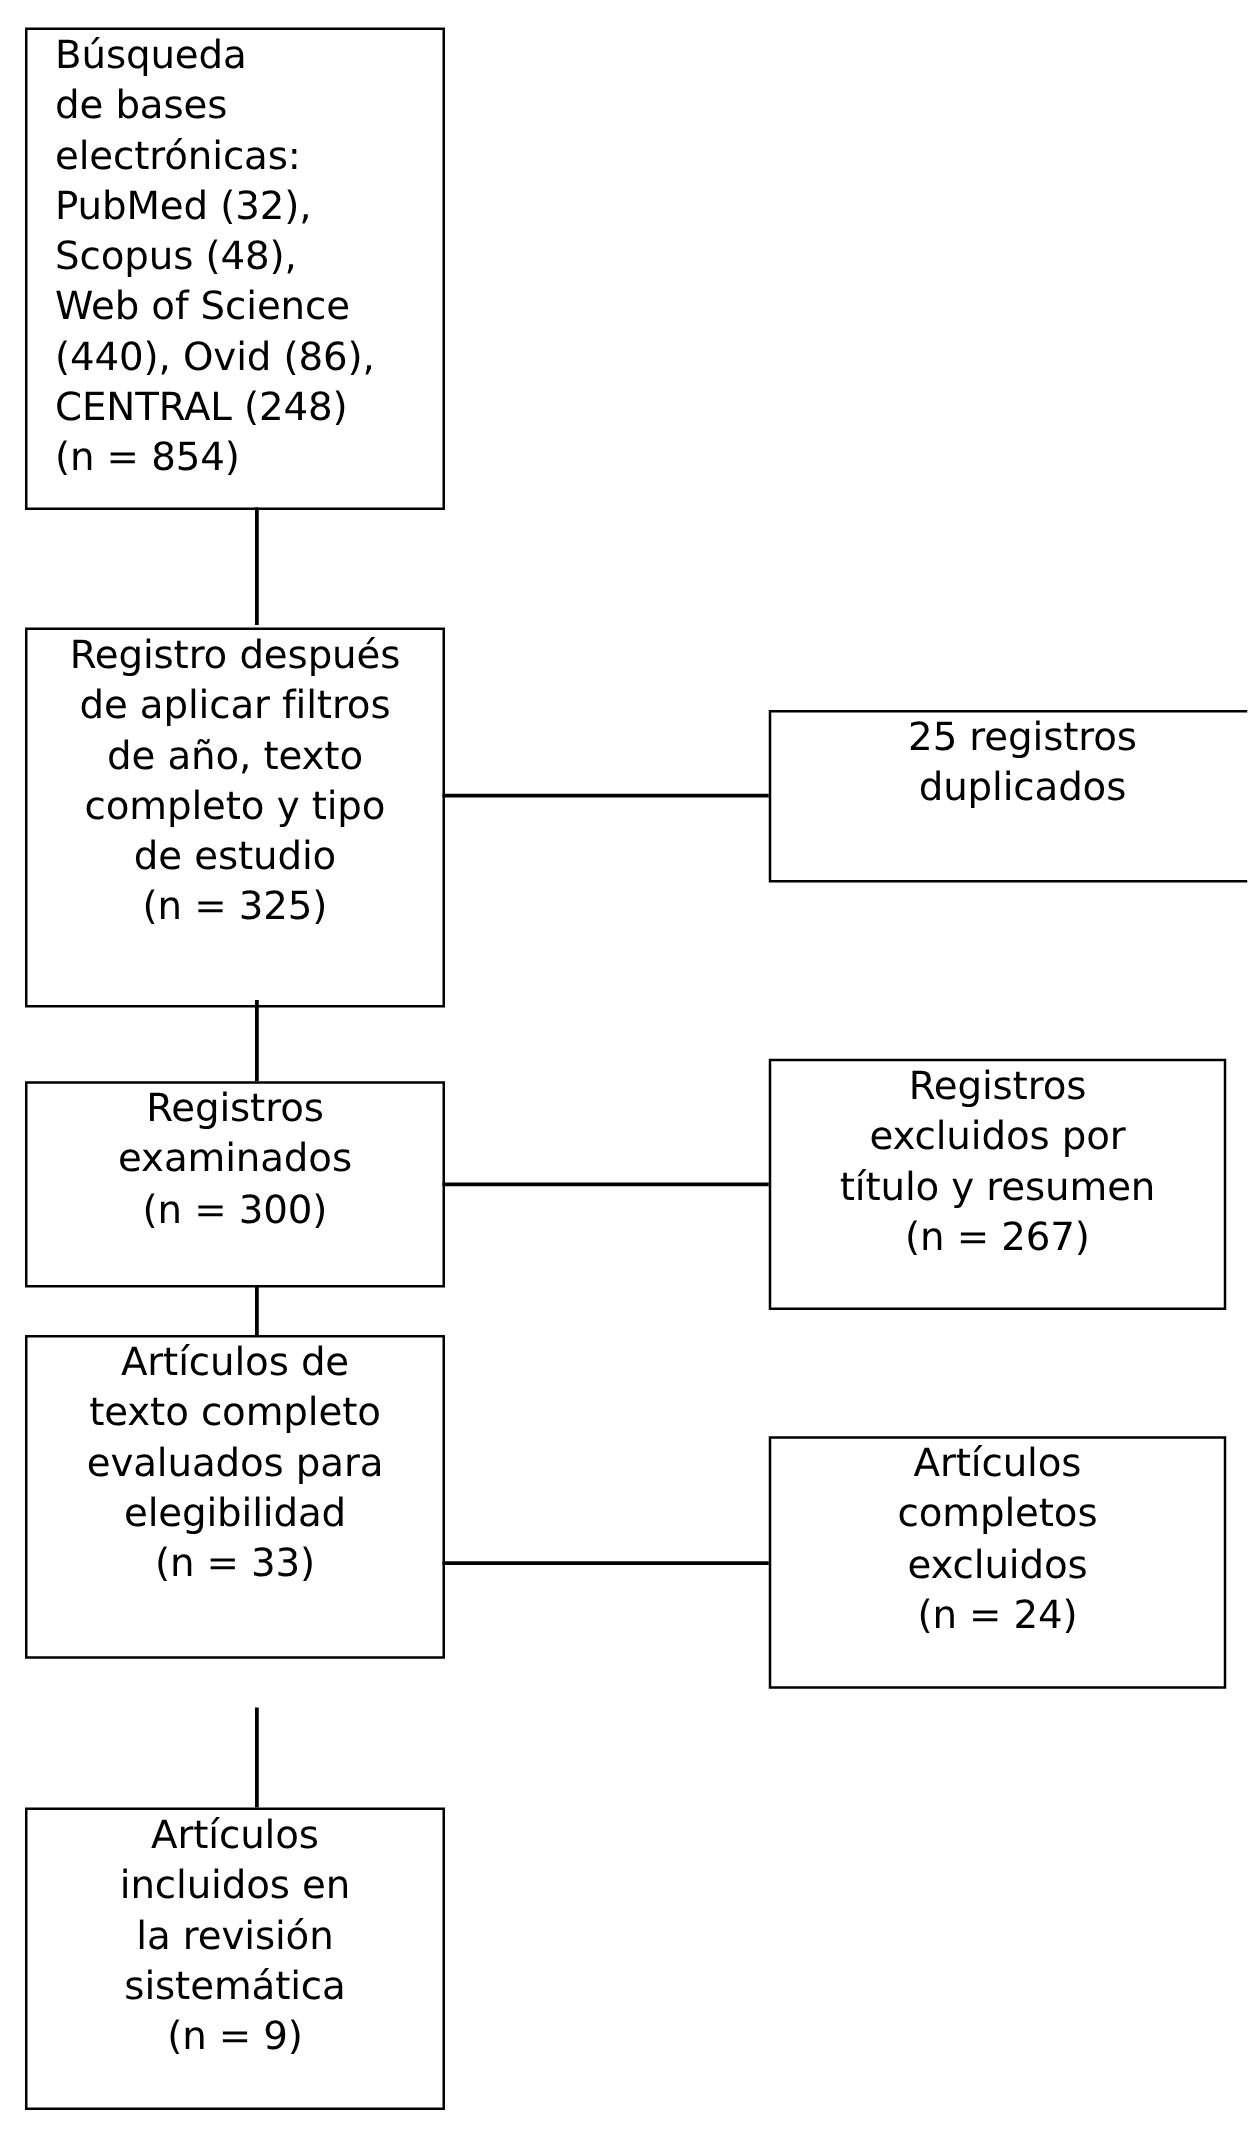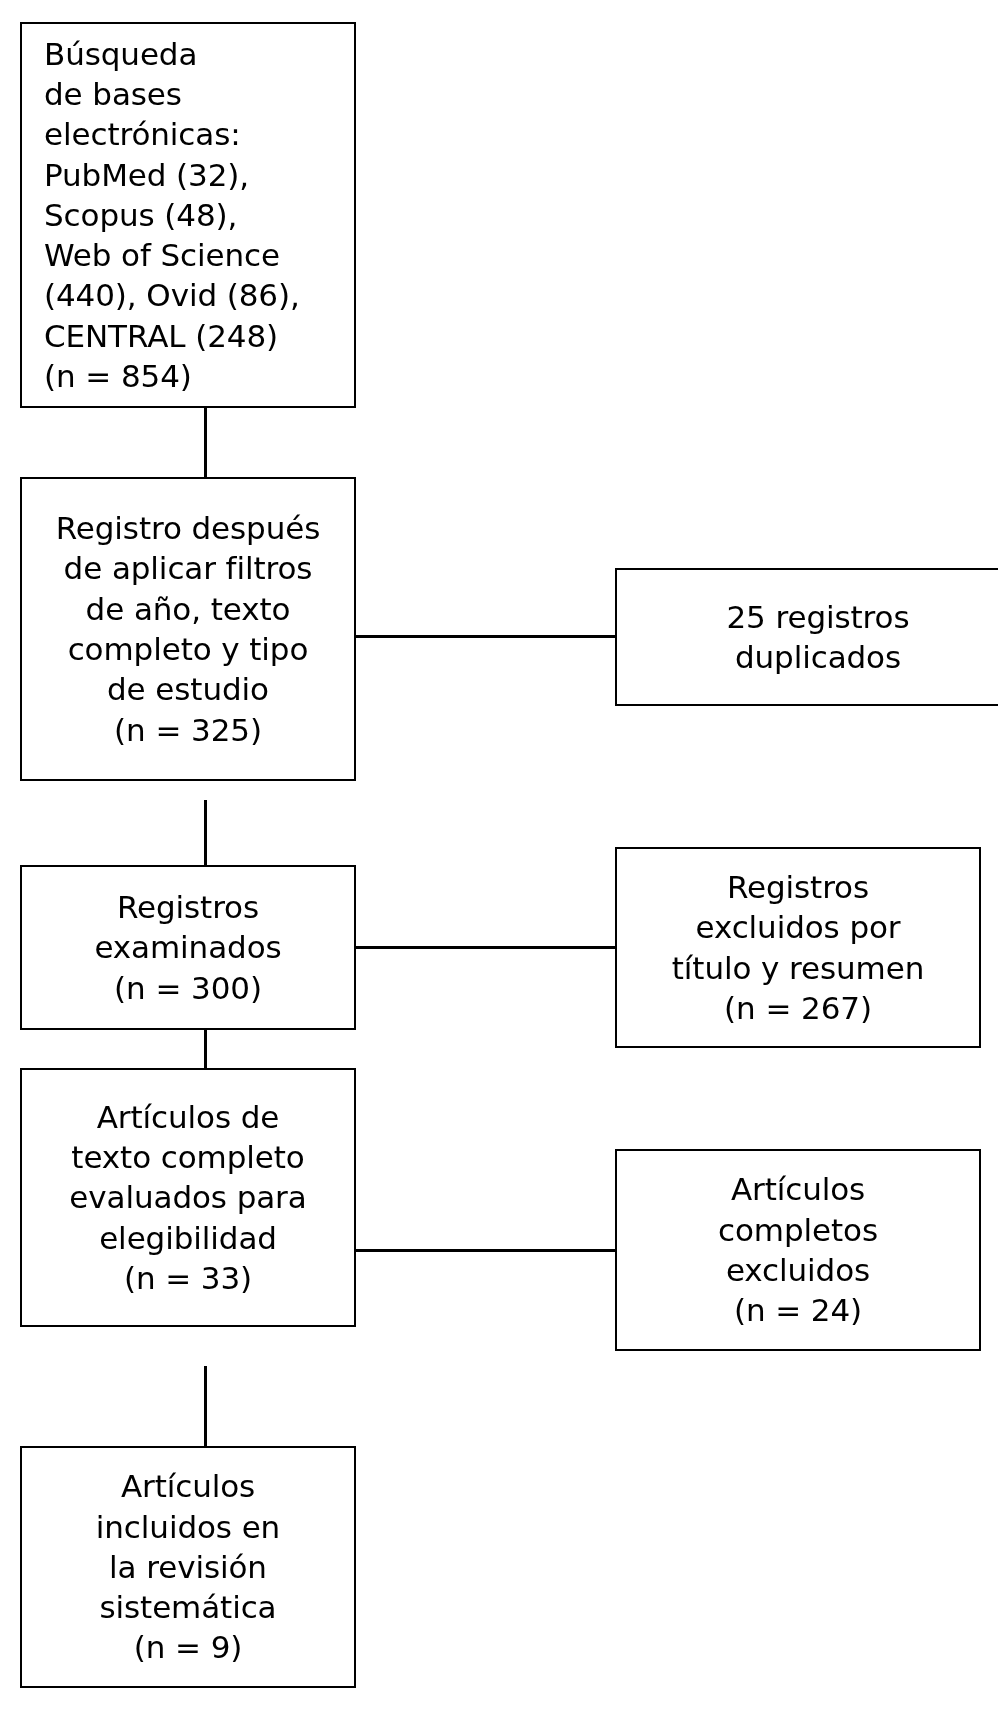--- a/index.html
+++ b/index.html
@@ -15,21 +15,21 @@
     font-family: "DejaVu Sans", sans-serif;
     overflow: hidden;
   }
   .node {
     position: absolute;
     box-sizing: border-box;
     border: 2px solid #000000;
     background: #ffffff;
     display: flex;
     flex-direction: column;
-    justify-content: center;
+    justify-content: flex-start;
     color: #000000;
     font-size: 31px;
     line-height: 1.30;
     letter-spacing: -0.1px;
   }
   .node .txt {
     display: block;
     white-space: pre-line;
     padding: 0 10px;
   }
@@ -56,21 +56,21 @@
 PubMed (32),
 Scopus (48),
 Web of Science
 (440), Ovid (86),
 CENTRAL (248)
 (n = 854)</span>
   </div>
 
   <div class="conn v" style="left:204px; top:406px; height:94px;"></div>
 
-  <div class="node align-center" style="left:20px; top:477px; width:336px; height:304px;">
+  <div class="node align-center" style="left:20px; top:502px; width:336px; height:304px;">
     <span class="txt">Registro después
 de aplicar filtros
 de año, texto
 completo y tipo
 de estudio
 (n = 325)</span>
   </div>
 
   <div class="conn h" style="left:354px; top:635px; width:263px;"></div>
 

